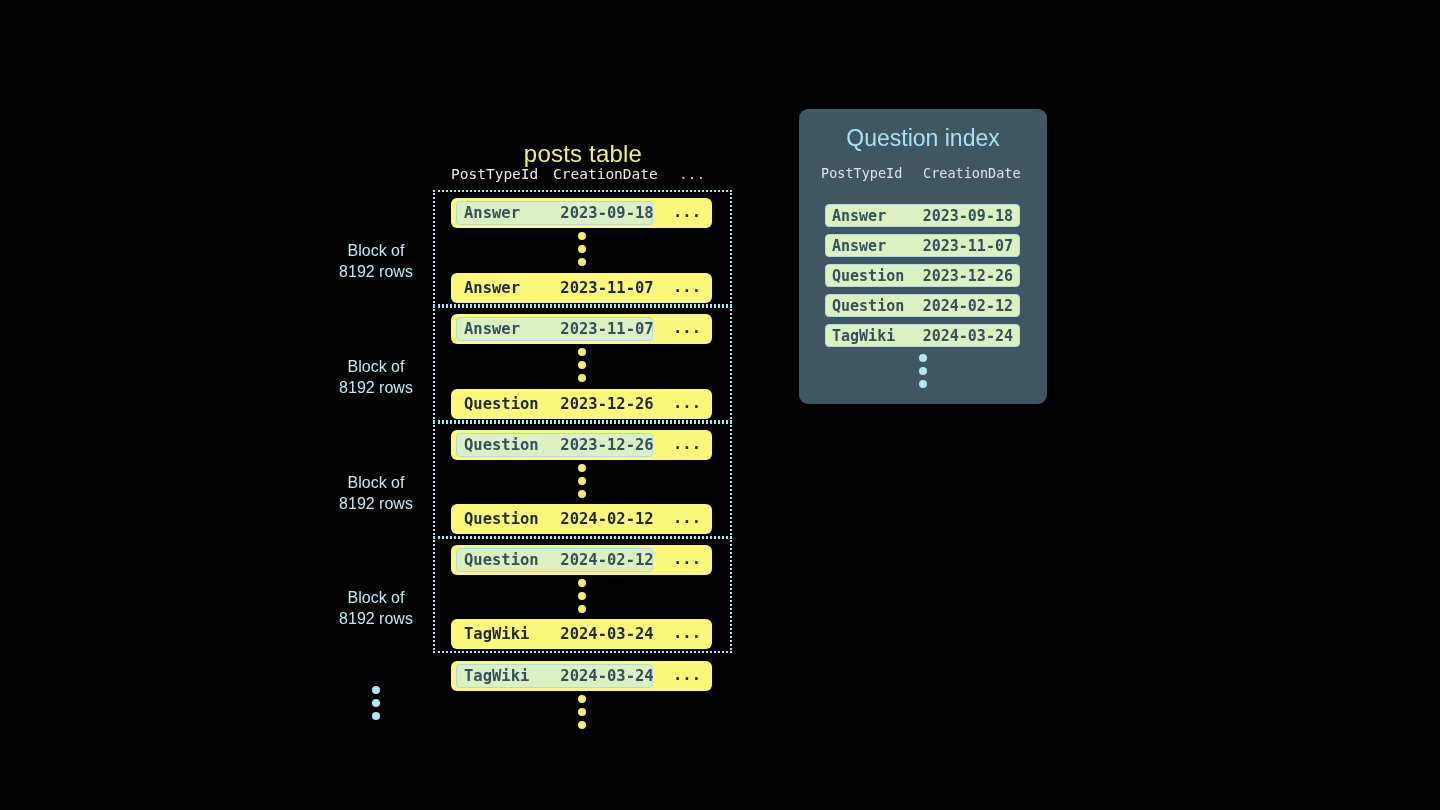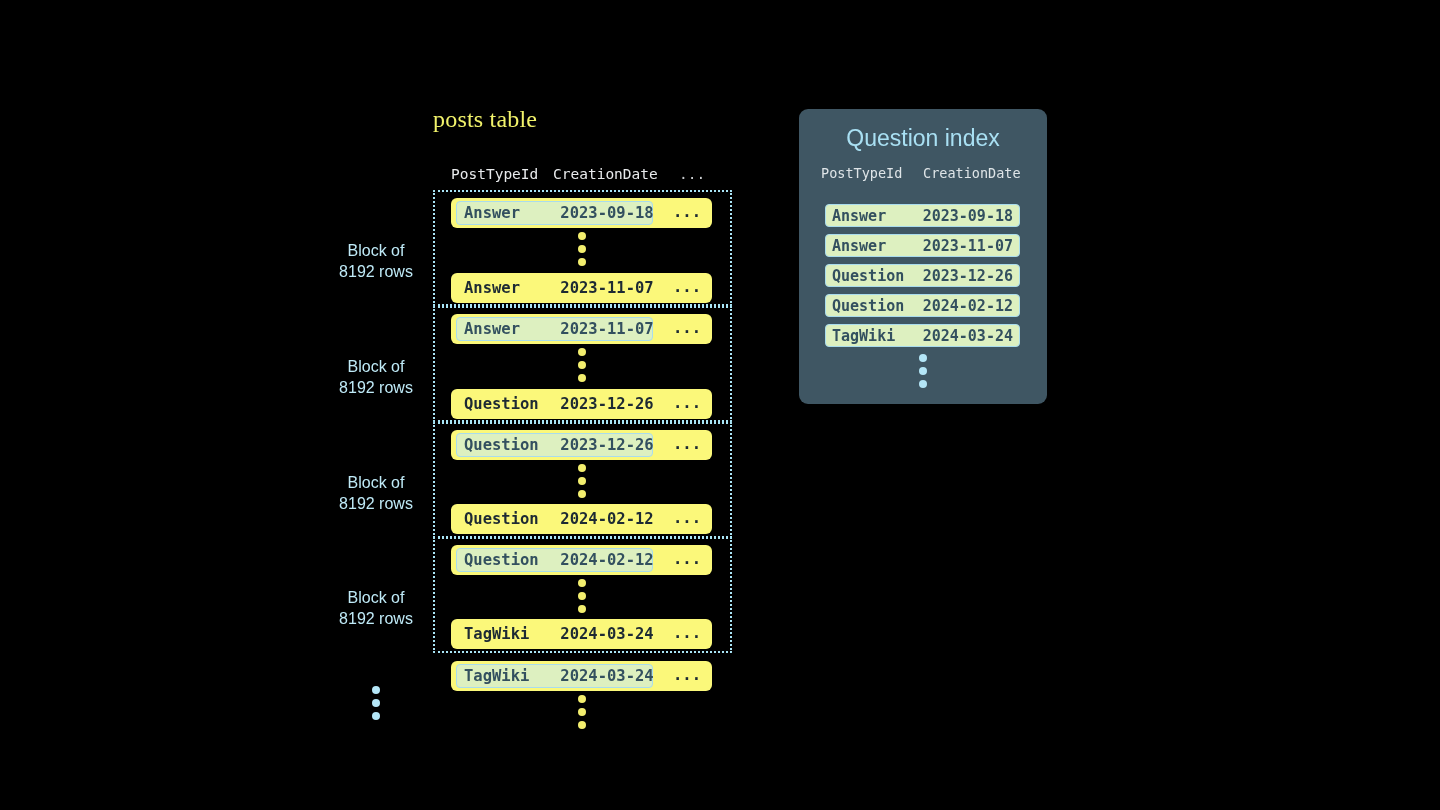--- a/index.html
+++ b/index.html
@@ -20,26 +20,26 @@
     position: absolute;
     left: 0; top: 0;
     width: 1440px;
     height: 810px;
   }
 
   
   .posts-title {
     position: absolute;
     left: 433px;
-    top: 106px;
+    top: 140px;
     width: 300px;
-    text-align: left;
+    text-align: center;
     color: #f2f36b;
     font-size: 24px;
-    font-family: Liberation Serif, serif;
+    font-family: Liberation Sans, sans-serif;
     letter-spacing: 0.2px;
   }
 
   .col-headers {
     position: absolute;
     top: 166px;
     height: 20px;
     color: #e8eaec;
     font-family: "DejaVu Sans Mono", monospace;
     font-size: 14.5px;

